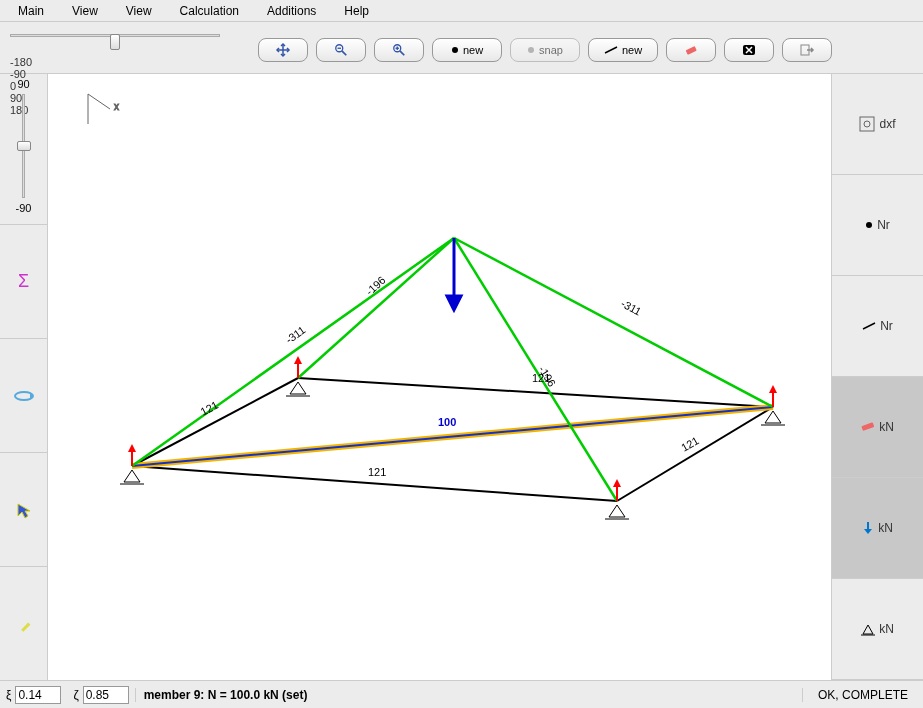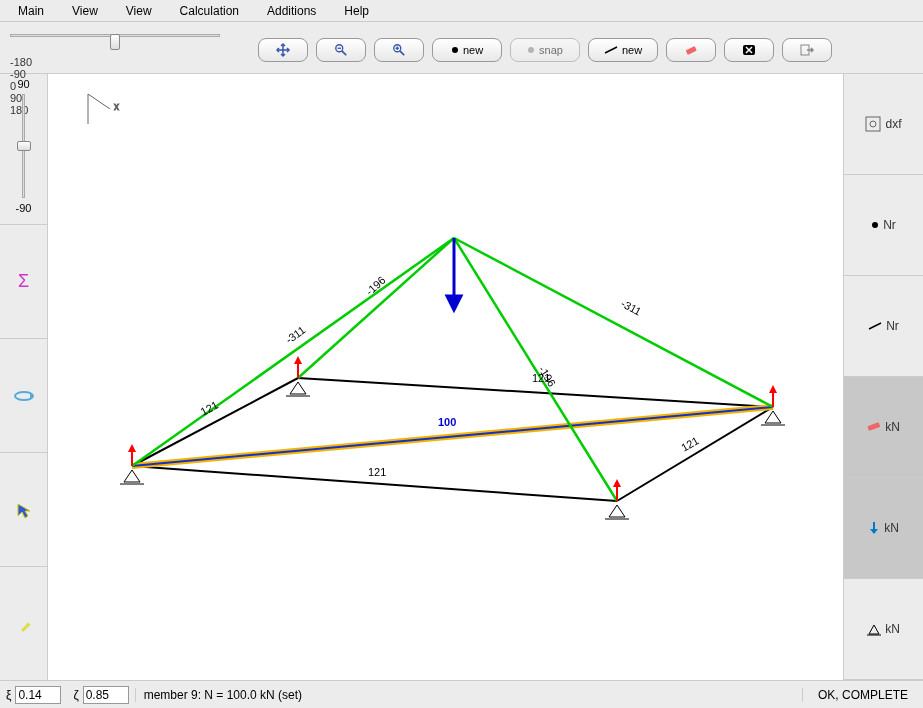--- a/index.html
+++ b/index.html
@@ -30,29 +30,29 @@
   .left-slider { width: 48px; display: flex; flex-direction: column; align-items: center; font-size: 11px; border-right: 1px solid #ccc; }
   .vslider { height: 104px; width: 14px; position: relative; margin: 4px 0;}
   .vslider .track { width: 3px; height: 100%; background: #ddd; border: 1px solid #aaa; margin-left: 5px; }
   .vslider .thumb { position:absolute; top:50%; left:0; transform:translateY(-50%); width:14px; height:10px; background:linear-gradient(#fff,#ddd); border:1px solid #888; border-radius:2px;}
 
   
   .canvas { flex:1; background:#fff; position:relative; overflow:hidden; }
   .canvas svg { position:absolute; top:0; left:0; }
 
   
-  .right-tools { width: 80px; display:flex; flex-direction:column; border-left:1px solid #ccc; }
+  .right-tools { width: 92px; display:flex; flex-direction:column; border-left:1px solid #ccc; }
   .right-tools .cell { flex:1; border-bottom:1px solid #ccc; display:flex; align-items:center; justify-content:center; font-size:12px; color:#333; gap:4px; background:#ececec;}
   .right-tools .cell.active { background:#c8c8c8; }
 
   
   .status { position:absolute; bottom:0; left:0; right:0; height:28px; border-top:1px solid #ccc; display:flex; align-items:center; font-size:12px; background:#ececec;}
   .status .grp { display:flex; align-items:center; gap:4px; padding:0 6px;}
   .status input { width:46px; font-size:12px; border:1px solid #999; padding:1px 2px; text-align:left;}
-  .status .msg { flex:1; border-left:1px solid #ccc; border-right:1px solid #ccc; padding:0 8px;}
+  .status .msg { flex:1; border-left:1px solid #ccc; border-right:1px solid #ccc; padding:0 8px;font-weight:bold;}
   .status .ok { width:120px; text-align:center;}
 
   
   .ico { width:16px; height:16px; }
   .mag { width:14px; height:14px; }
 </style>
 </head>
 <body>
 
 <div class="menubar">

